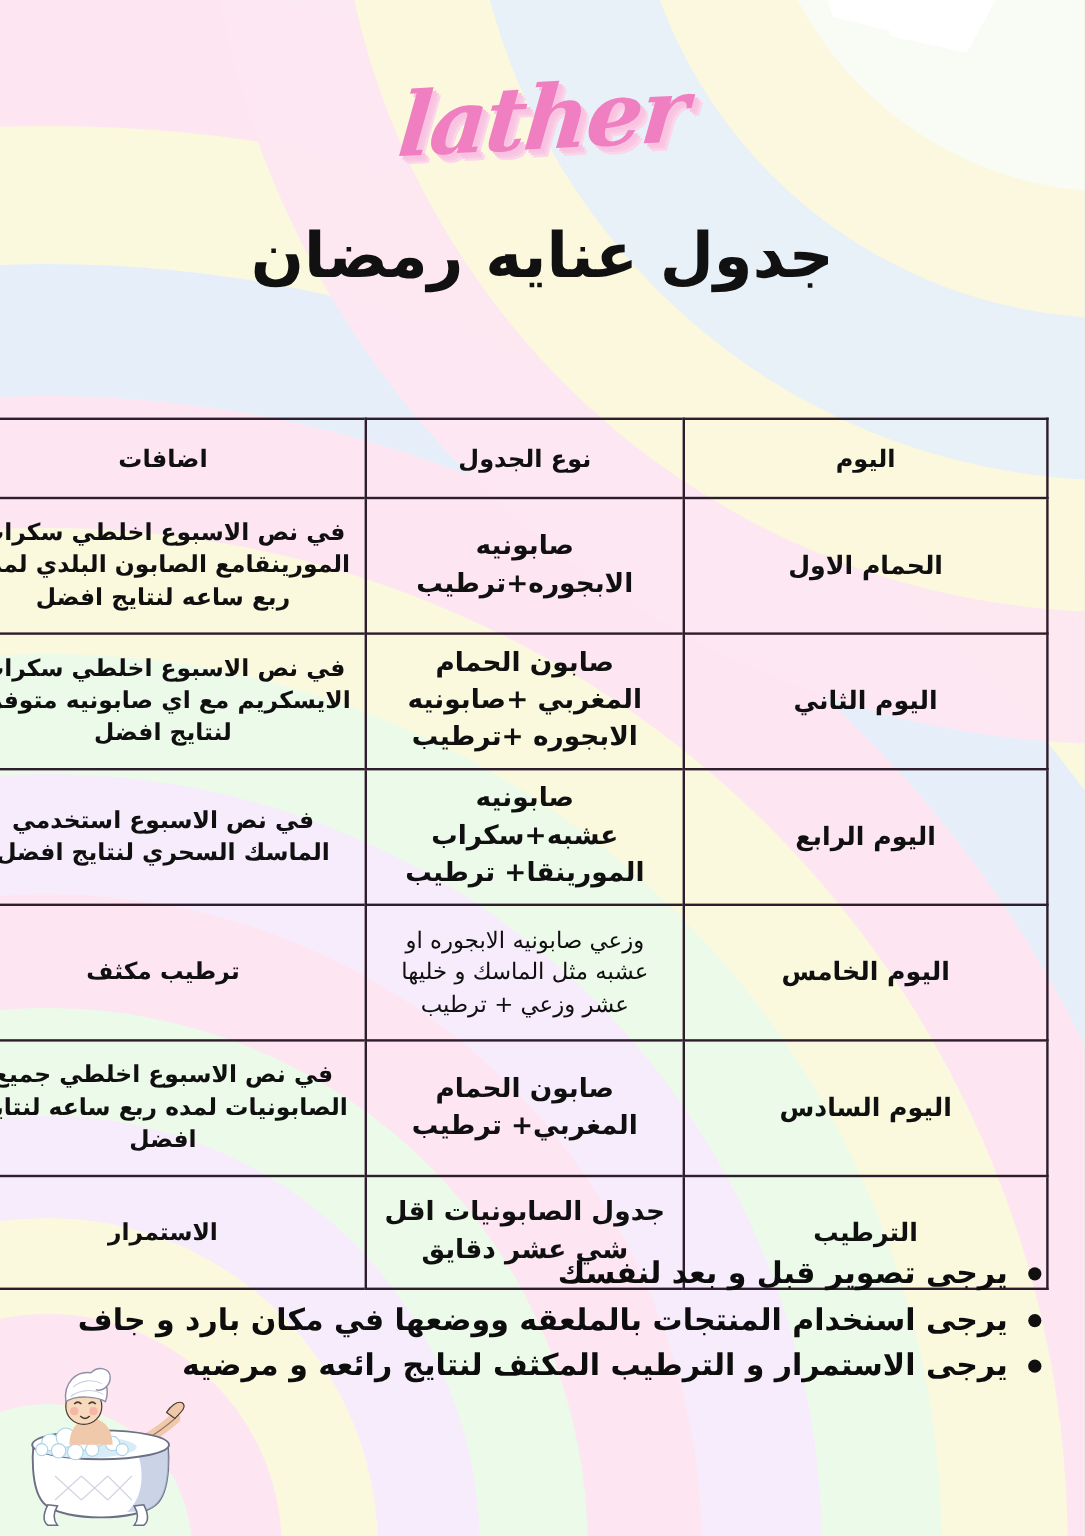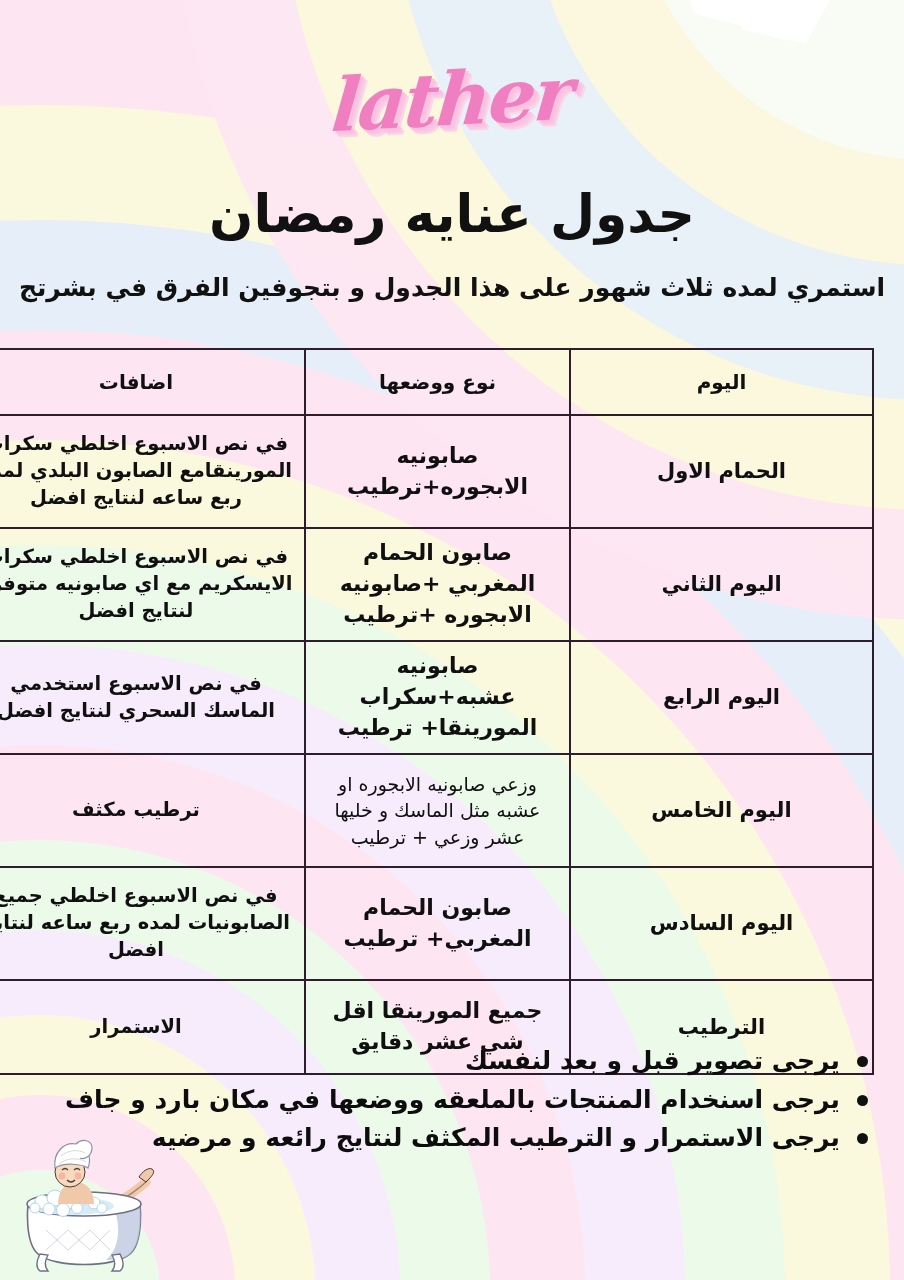--- a/index.html
+++ b/index.html
@@ -220,27 +220,26 @@
   </g>
 </svg>
 
 <div id="page">
 
   <div class="logo-wrap">
     <span class="logo-text">lather</span>
   </div>
 
   <div class="main-title">جدول عنايه رمضان</div>
-  <div class="sub-title">استمري لمده ثلاث شهور على هذا الجدول و بتجوفين الفرق في بشرتج</div>
 
   <table class="schedule-table">
     <thead>
       <tr>
         <th class="col-day">اليوم</th>
-        <th class="col-care">نوع ووضعها</th>
+        <th class="col-care">نوع الجدول</th>
         <th class="col-extra">اضافات</th>
       </tr>
     </thead>
     <tbody>
       <tr class="row-tall">
         <td class="cell-day">الحمام الاول</td>
         <td class="cell-care">صابونيه الابجوره+ترطيب</td>
         <td class="cell-extra">في نص الاسبوع اخلطي سكراب المورينقامع الصابون البلدي لمده ربع ساعه لنتايج افضل</td>
       </tr>
       <tr class="row-tall">
@@ -258,21 +257,21 @@
         <td class="cell-care light">وزعي صابونيه الابجوره او عشبه مثل الماسك و خليها عشر وزعي + ترطيب</td>
         <td class="cell-extra">ترطيب مكثف</td>
       </tr>
       <tr class="row-tall">
         <td class="cell-day">اليوم السادس</td>
         <td class="cell-care">صابون الحمام المغربي+ ترطيب</td>
         <td class="cell-extra">في نص الاسبوع اخلطي جميع الصابونيات لمده ربع ساعه لنتايج افضل</td>
       </tr>
       <tr class="row-last">
         <td class="cell-day">الترطيب</td>
-        <td class="cell-care">جميع المورينقا اقل شي عشر دقايق</td>
+        <td class="cell-care">جدول الصابونيات اقل شي عشر دقايق</td>
         <td class="cell-extra">الاستمرار</td>
       </tr>
     </tbody>
   </table>
 
   <ul class="notes">
     <li>يرجى تصوير قبل و بعد لنفسك</li>
     <li>يرجى اسنخدام المنتجات بالملعقه ووضعها في مكان بارد و جاف</li>
     <li>يرجى الاستمرار و الترطيب المكثف لنتايج رائعه و مرضيه</li>
   </ul>

